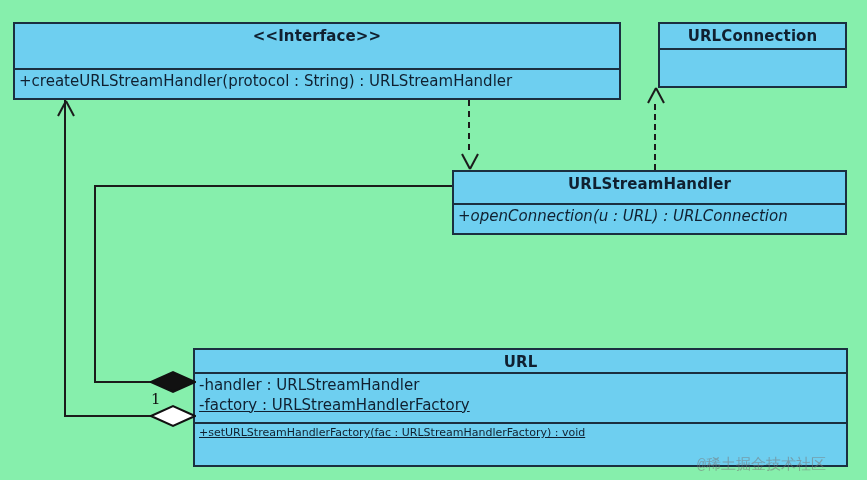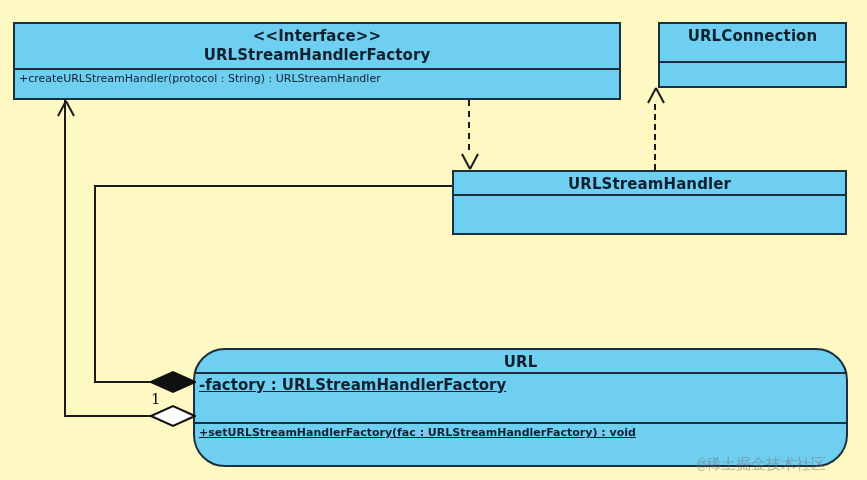--- a/index.html
+++ b/index.html
@@ -8,21 +8,21 @@
     padding: 0;
     background: #ffffff;
   }
   body {
     font-family: "DejaVu Sans", "Liberation Sans", sans-serif;
   }
   #canvas {
     position: relative;
     width: 867px;
     height: 480px;
-    background: #fef9c3;
+    background: #86efac;
     overflow: hidden;
   }
   
   .uml-class {
     position: absolute;
     box-sizing: border-box;
     background: #6ECFF0;
     border: 2px solid #1b2f40;
     display: flex;
     flex-direction: column;
@@ -52,21 +52,21 @@
     box-sizing: border-box;
     padding: 2px 4px 2px 4px;
     color: #102030;
     line-height: 1.32;
   }
   .member {
     white-space: nowrap;
     display: block;
   }
   .member.italic { font-style: italic; }
-  .member.static { text-decoration: underline; font-weight: bold; }
+  .member.static { text-decoration: underline; }
 
   
   .line {
     position: absolute;
     background: #1b1b1b;
   }
   .line.h { height: 2px; }
   .line.v { width: 2px; }
 
   .dash-v {
@@ -143,49 +143,52 @@
 
   <div class="dash-v" style="left:654px; top:104px; height:66px;"></div>
   <div class="arrowhead up" style="left:655px; top:88px;">
     <i class="l"></i>
       <i class="r"></i>
   </div>
 
   <div class="uml-class" style="left:13px; top:22px; width:608px; height:78px;">
     <div class="class-header" style="font-size:15px; height:44px;">
       <span class="stereotype">&lt;&lt;Interface&gt;&gt;</span>
-      <span class="cname">URLStreamHandlerFactory</span>
-    </div>
-    <div class="divider"></div>
-    <div class="class-section" style="font-size:11px;">
+    </div>
+    <div class="divider"></div>
+    <div class="class-section" style="font-size:15px;">
       <span class="member">+createURLStreamHandler(protocol : String) : URLStreamHandler</span>
     </div>
   </div>
 
   <div class="uml-class" style="left:658px; top:22px; width:189px; height:66px;">
-    <div class="class-header" style="font-size:15px; height:37px;">
+    <div class="class-header" style="font-size:15px; height:24px;">
       <span class="cname">URLConnection</span>
     </div>
     <div class="divider"></div>
     <div class="class-section" style="font-size:15px; flex:1;"></div>
   </div>
 
   <div class="uml-class" style="left:452px; top:170px; width:395px; height:65px;">
-    <div class="class-header" style="font-size:15px; height:22px;">
+    <div class="class-header" style="font-size:15px; height:31px;">
       <span class="cname">URLStreamHandler</span>
     </div>
     <div class="divider"></div>
-  </div>
-
-  <div class="uml-class" style="left:193px; top:348px; width:655px; height:119px;border-radius:32px;">
+    <div class="class-section" style="font-size:15px;">
+      <span class="member italic">+openConnection(u : URL) : URLConnection</span>
+    </div>
+  </div>
+
+  <div class="uml-class" style="left:193px; top:348px; width:655px; height:119px;">
     <div class="class-header" style="font-size:15px; height:22px;">
       <span class="cname">URL</span>
     </div>
     <div class="divider"></div>
     <div class="class-section" style="font-size:15px; height:48px;">
+      <span class="member">-handler : URLStreamHandler</span>
       <span class="member static">-factory : URLStreamHandlerFactory</span>
     </div>
     <div class="divider"></div>
     <div class="class-section" style="font-size:11px;">
       <span class="member static">+setURLStreamHandlerFactory(fac : URLStreamHandlerFactory) : void</span>
     </div>
   </div>
 
   <div class="diamond" style="left:150px; top:370px;">
     <svg width="46" height="24" viewBox="0 0 46 24">

